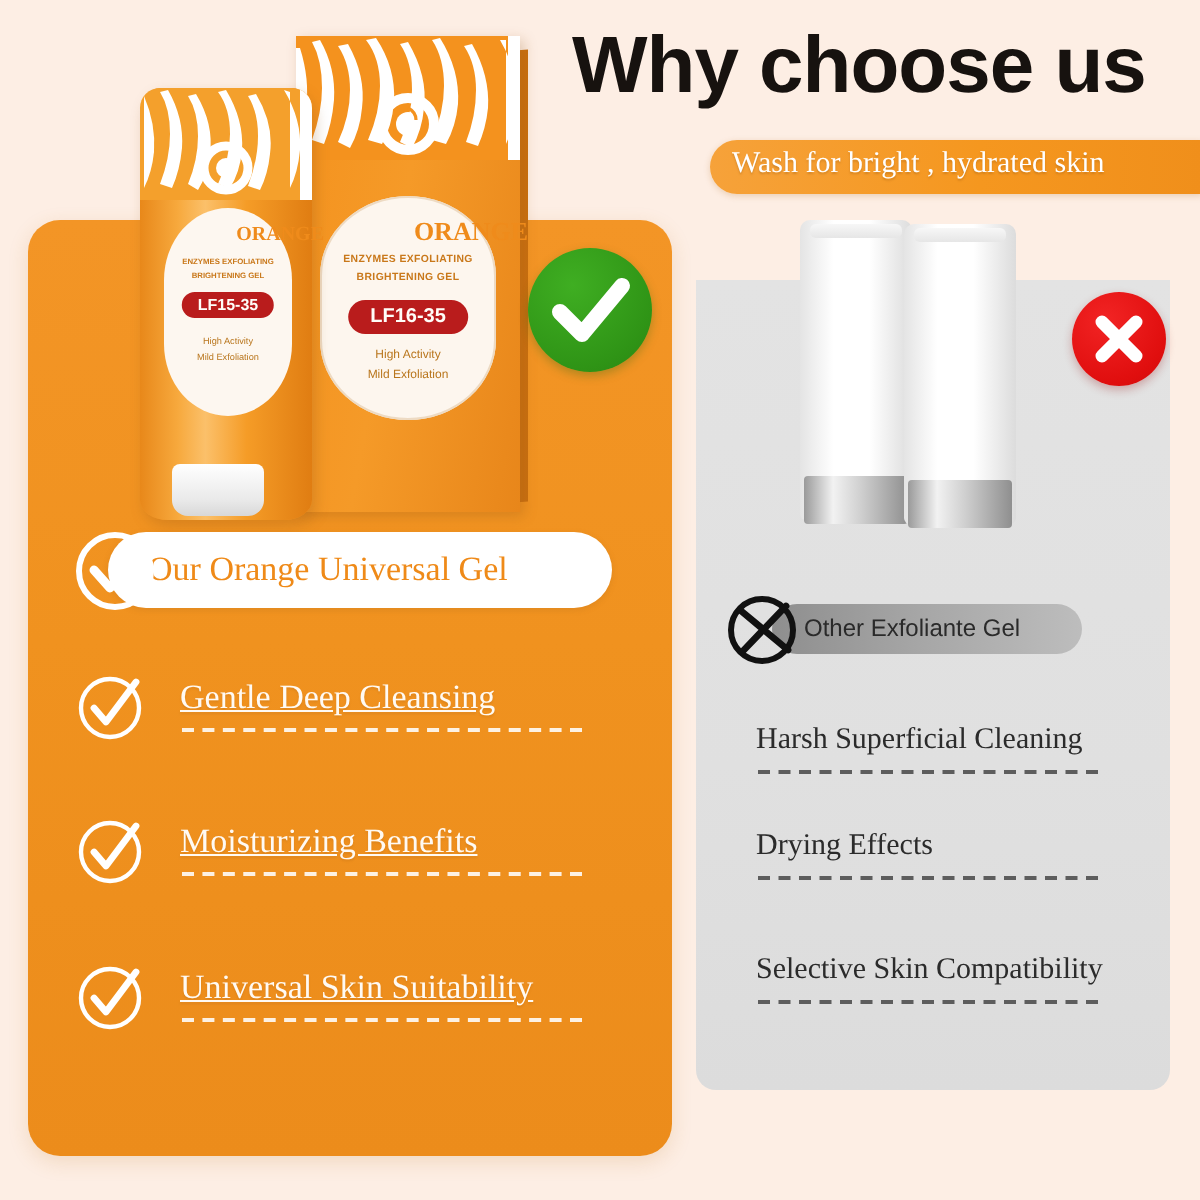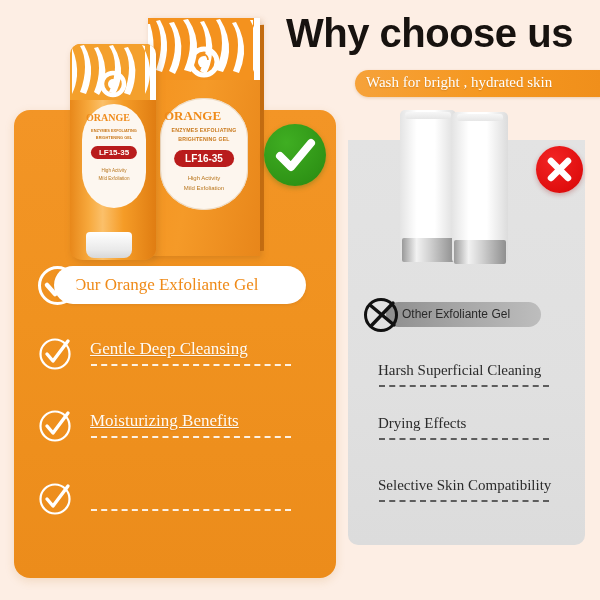--- a/index.html
+++ b/index.html
@@ -83,21 +83,21 @@
     position:absolute;left:22px;top:104px;width:64px;height:104px;
     background:#fdf7f0;border-radius:32px/36px;
   }
   .tube-cap{
     position:absolute;left:26px;top:232px;width:46px;height:26px;
     background:linear-gradient(180deg,#ffffff,#e9e9e9 70%,#d8d8d8);
     border-radius:4px 4px 8px 8px;
   }
 
   .lbl-brand{
-    position:absolute;left:4px;width:100%;text-align:left;
+    position:absolute;left:16px;width:100%;text-align:right;
     font-family:"Liberation Serif",serif;font-weight:bold;color:#ef8b1b;
     white-space:nowrap;
   }
   .lbl-sub{
     position:absolute;left:0;width:100%;text-align:center;
     font-family:"Liberation Sans",sans-serif;font-weight:bold;color:#c9781a;
     line-height:1.35;
   }
   .lbl-code{
     position:absolute;left:50%;transform:translateX(-50%);
@@ -269,21 +269,21 @@
       <path d="M16 32 L27 43 L47 19" fill="none" stroke="#ffffff" stroke-width="8" stroke-linecap="round" stroke-linejoin="round"></path>
     </svg>
   </div>
   <div class="badge-no">
     <svg width="47" height="47" viewBox="0 0 47 47">
       <path d="M15 15 L32 32 M32 15 L15 32" fill="none" stroke="#ffffff" stroke-width="6.5" stroke-linecap="round"></path>
     </svg>
   </div>
 
   <div class="pill-white"></div>
-  <div class="pill-white-text">Our Orange Exfoliante Gel</div>
+  <div class="pill-white-text">Our Orange Universal Gel</div>
   <div style="position:absolute;left:36px;top:264px;width:43px;height:43px;">
     <svg width="43" height="43" viewBox="0 0 43 43">
       <circle cx="21.5" cy="21.5" r="18" fill="none" stroke="#ffffff" stroke-width="3"></circle>
       <path d="M11 21 L19 30 L37 8" fill="none" stroke="#ffffff" stroke-width="4.5" stroke-linecap="round" stroke-linejoin="round"></path>
     </svg>
   </div>
 
   <div class="pill-gray"></div>
   <div class="pill-gray-text">Other Exfoliante Gel</div>
   <div style="position:absolute;left:362px;top:296px;width:38px;height:38px;">
@@ -315,20 +315,21 @@
     <div class="l-dash"></div>
   </div>
 
   <div class="l-item" style="top:478px;">
     <div class="l-icon">
       <svg width="34" height="34" viewBox="0 0 34 34">
         <circle cx="17" cy="17" r="14.5" fill="none" stroke="#ffffff" stroke-width="2.2"></circle>
         <path d="M9 17 L15 24 L30 4" fill="none" stroke="#ffffff" stroke-width="3.4" stroke-linecap="round" stroke-linejoin="round"></path>
       </svg>
     </div>
+    <div class="l-text">Universal Skin Suitability</div>
     <div class="l-dash"></div>
   </div>
 
   <div class="r-item" style="top:362px;">
     <div class="r-text">Harsh Superficial Cleaning</div>
     <div class="r-dash"></div>
   </div>
   <div class="r-item" style="top:415px;">
     <div class="r-text">Drying Effects</div>
     <div class="r-dash"></div>

